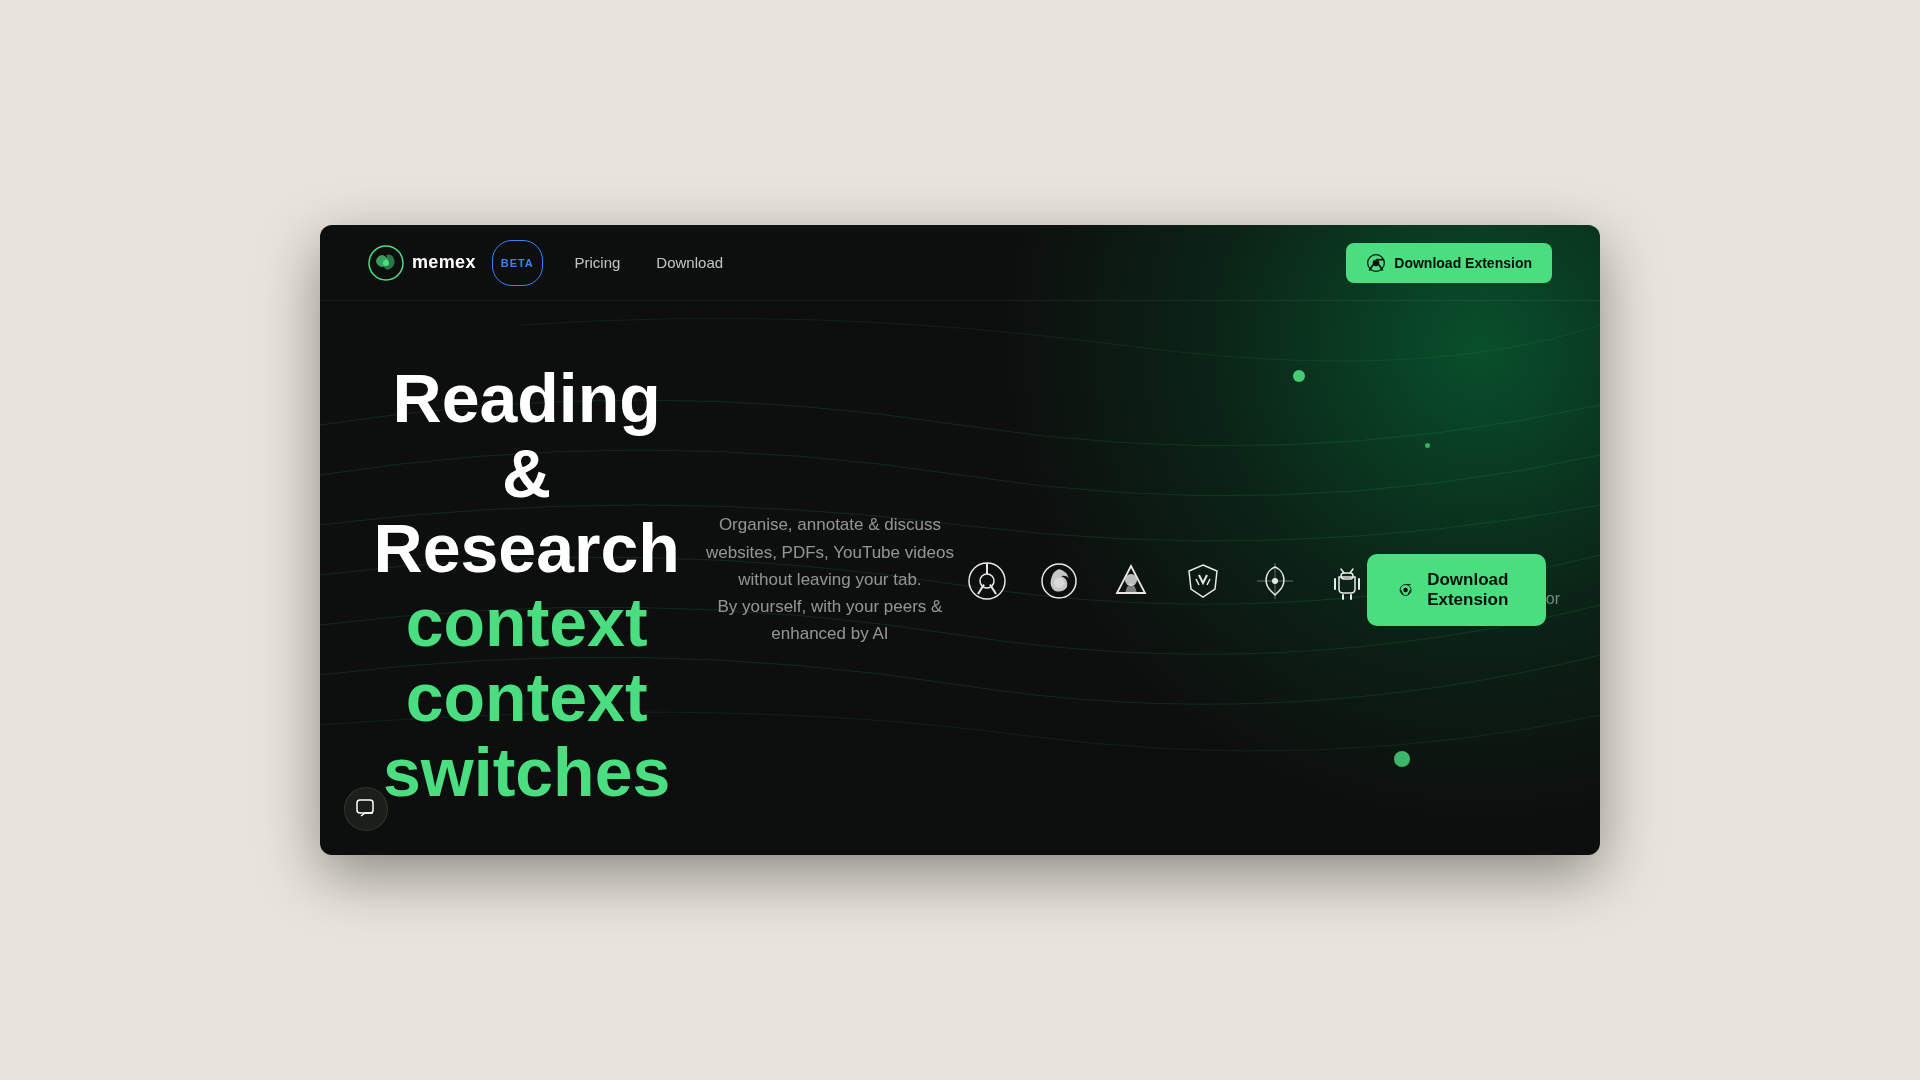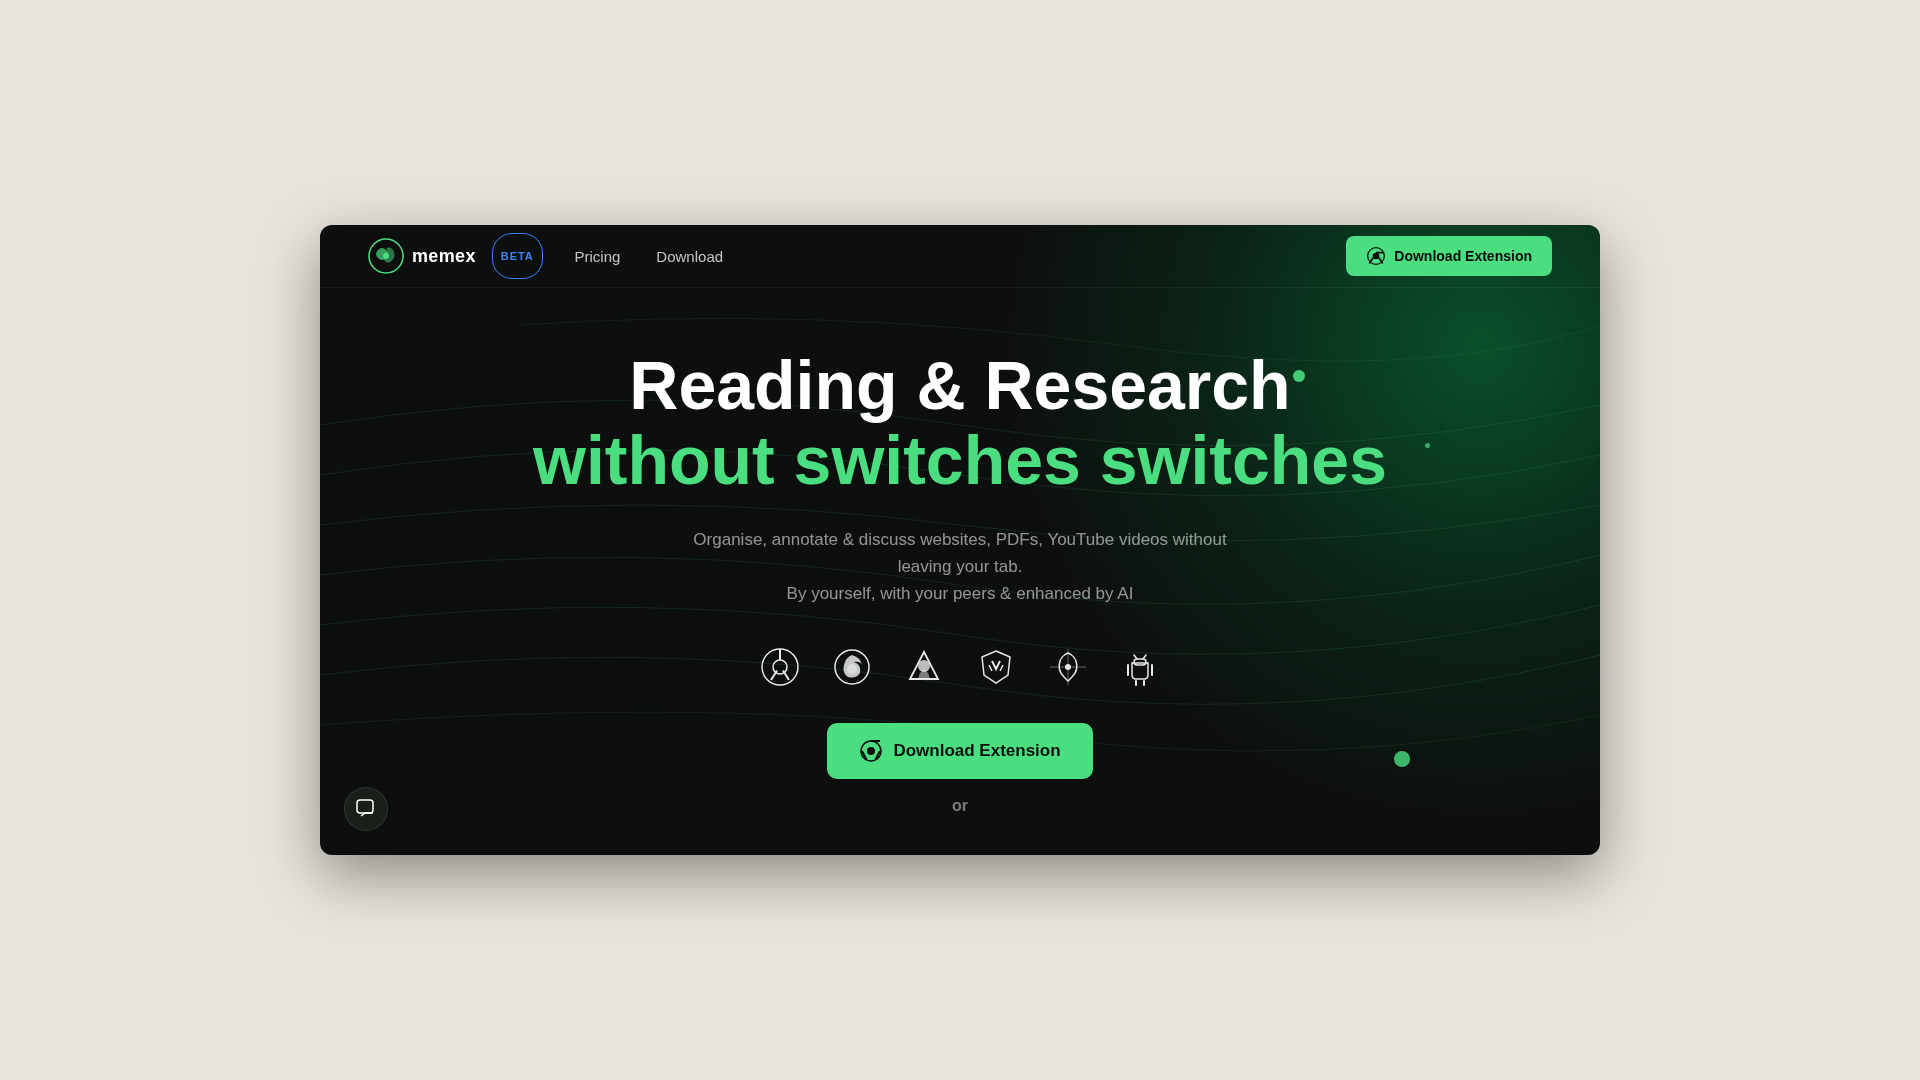--- a/index.html
+++ b/index.html
@@ -59,21 +59,21 @@
     .dot-3 { width: 16px; height: 16px; bottom: 88px; right: 190px; opacity: 0.8; }
 
     
     .navbar {
       position: relative;
       z-index: 10;
       display: flex;
       align-items: center;
       justify-content: space-between;
       padding: 0 48px;
-      height: 63px;
+      height: 76px;
       border-bottom: 1px solid rgba(255,255,255,0.06);
     }
 
     .nav-left {
       display: flex;
       align-items: center;
       gap: 16px;
     }
 
     .logo-wrapper {
@@ -136,21 +136,20 @@
     .download-btn-nav .chrome-icon-small {
       width: 20px;
       height: 20px;
     }
 
     
     .hero {
       position: relative;
       z-index: 5;
       display: flex;
-      flex-direction: column;
       align-items: center;
       text-align: center;
       padding: 60px 40px 40px;
     }
 
     .hero-title {
       font-size: 68px;
       font-weight: 700;
       line-height: 1.1;
       margin-bottom: 28px;
@@ -200,21 +199,21 @@
       padding: 16px 32px;
       font-size: 17px;
       font-weight: 700;
       cursor: pointer;
       margin-bottom: 18px;
     }
 
     .or-text {
       color: rgba(255,255,255,0.45);
       font-size: 16px;
-      font-weight: 700;
+      font-weight: 400;
     }
 
     
     .chat-widget {
       position: absolute;
       bottom: 24px;
       left: 24px;
       width: 44px;
       height: 44px;
       background: #1a1f1a;
@@ -276,21 +275,21 @@
         <path d="M15.5 14 L20 21" stroke="#0a0f0a" stroke-width="2"></path>
       </svg>
       <span>Download Extension</span>
     </button>
   </nav>
 
   <section class="hero">
     <h1 class="hero-title">
       <span class="white-text">Reading &amp; Research</span>
       <br>
-      <span class="green-text">without switches switches</span>
+      <span class="green-text">context context switches</span>
     </h1>
 
     <p class="hero-subtitle">
       <span>Organise, annotate &amp; discuss websites, PDFs, YouTube videos without leaving your tab.</span>
       <br>
       <span>By yourself, with your peers &amp; enhanced by AI</span>
     </p>
 
     <div class="browser-icons">
 

